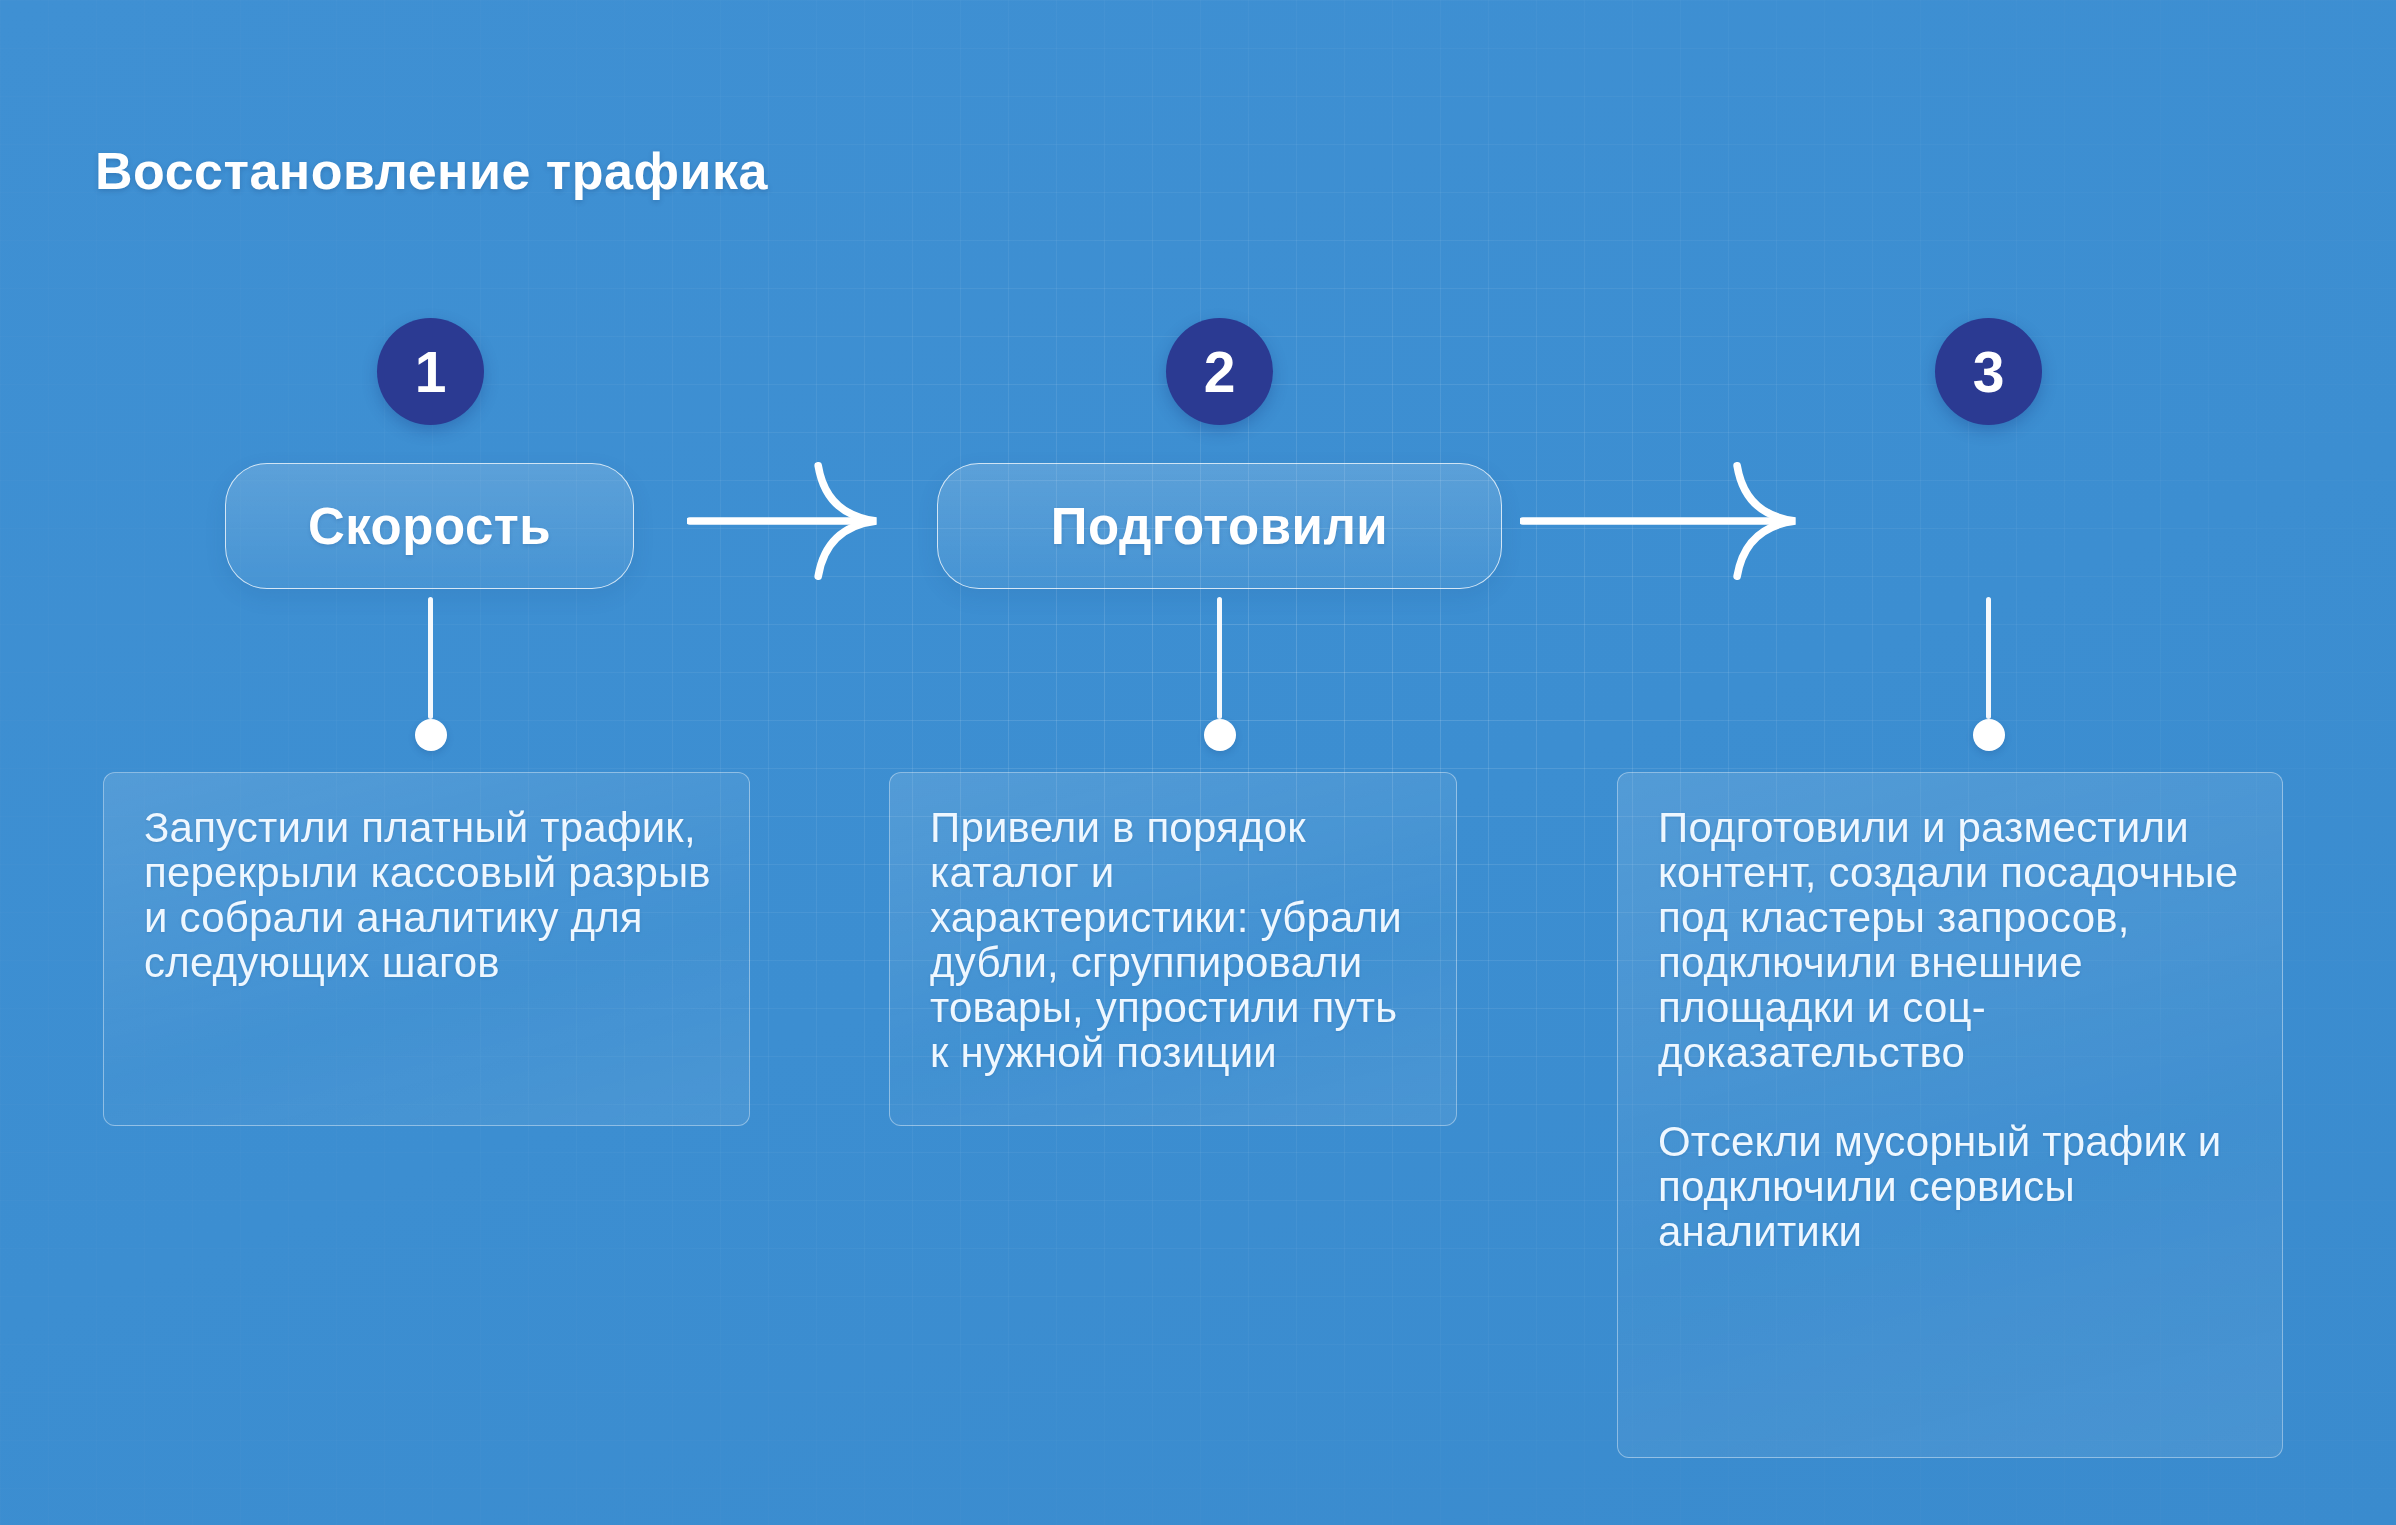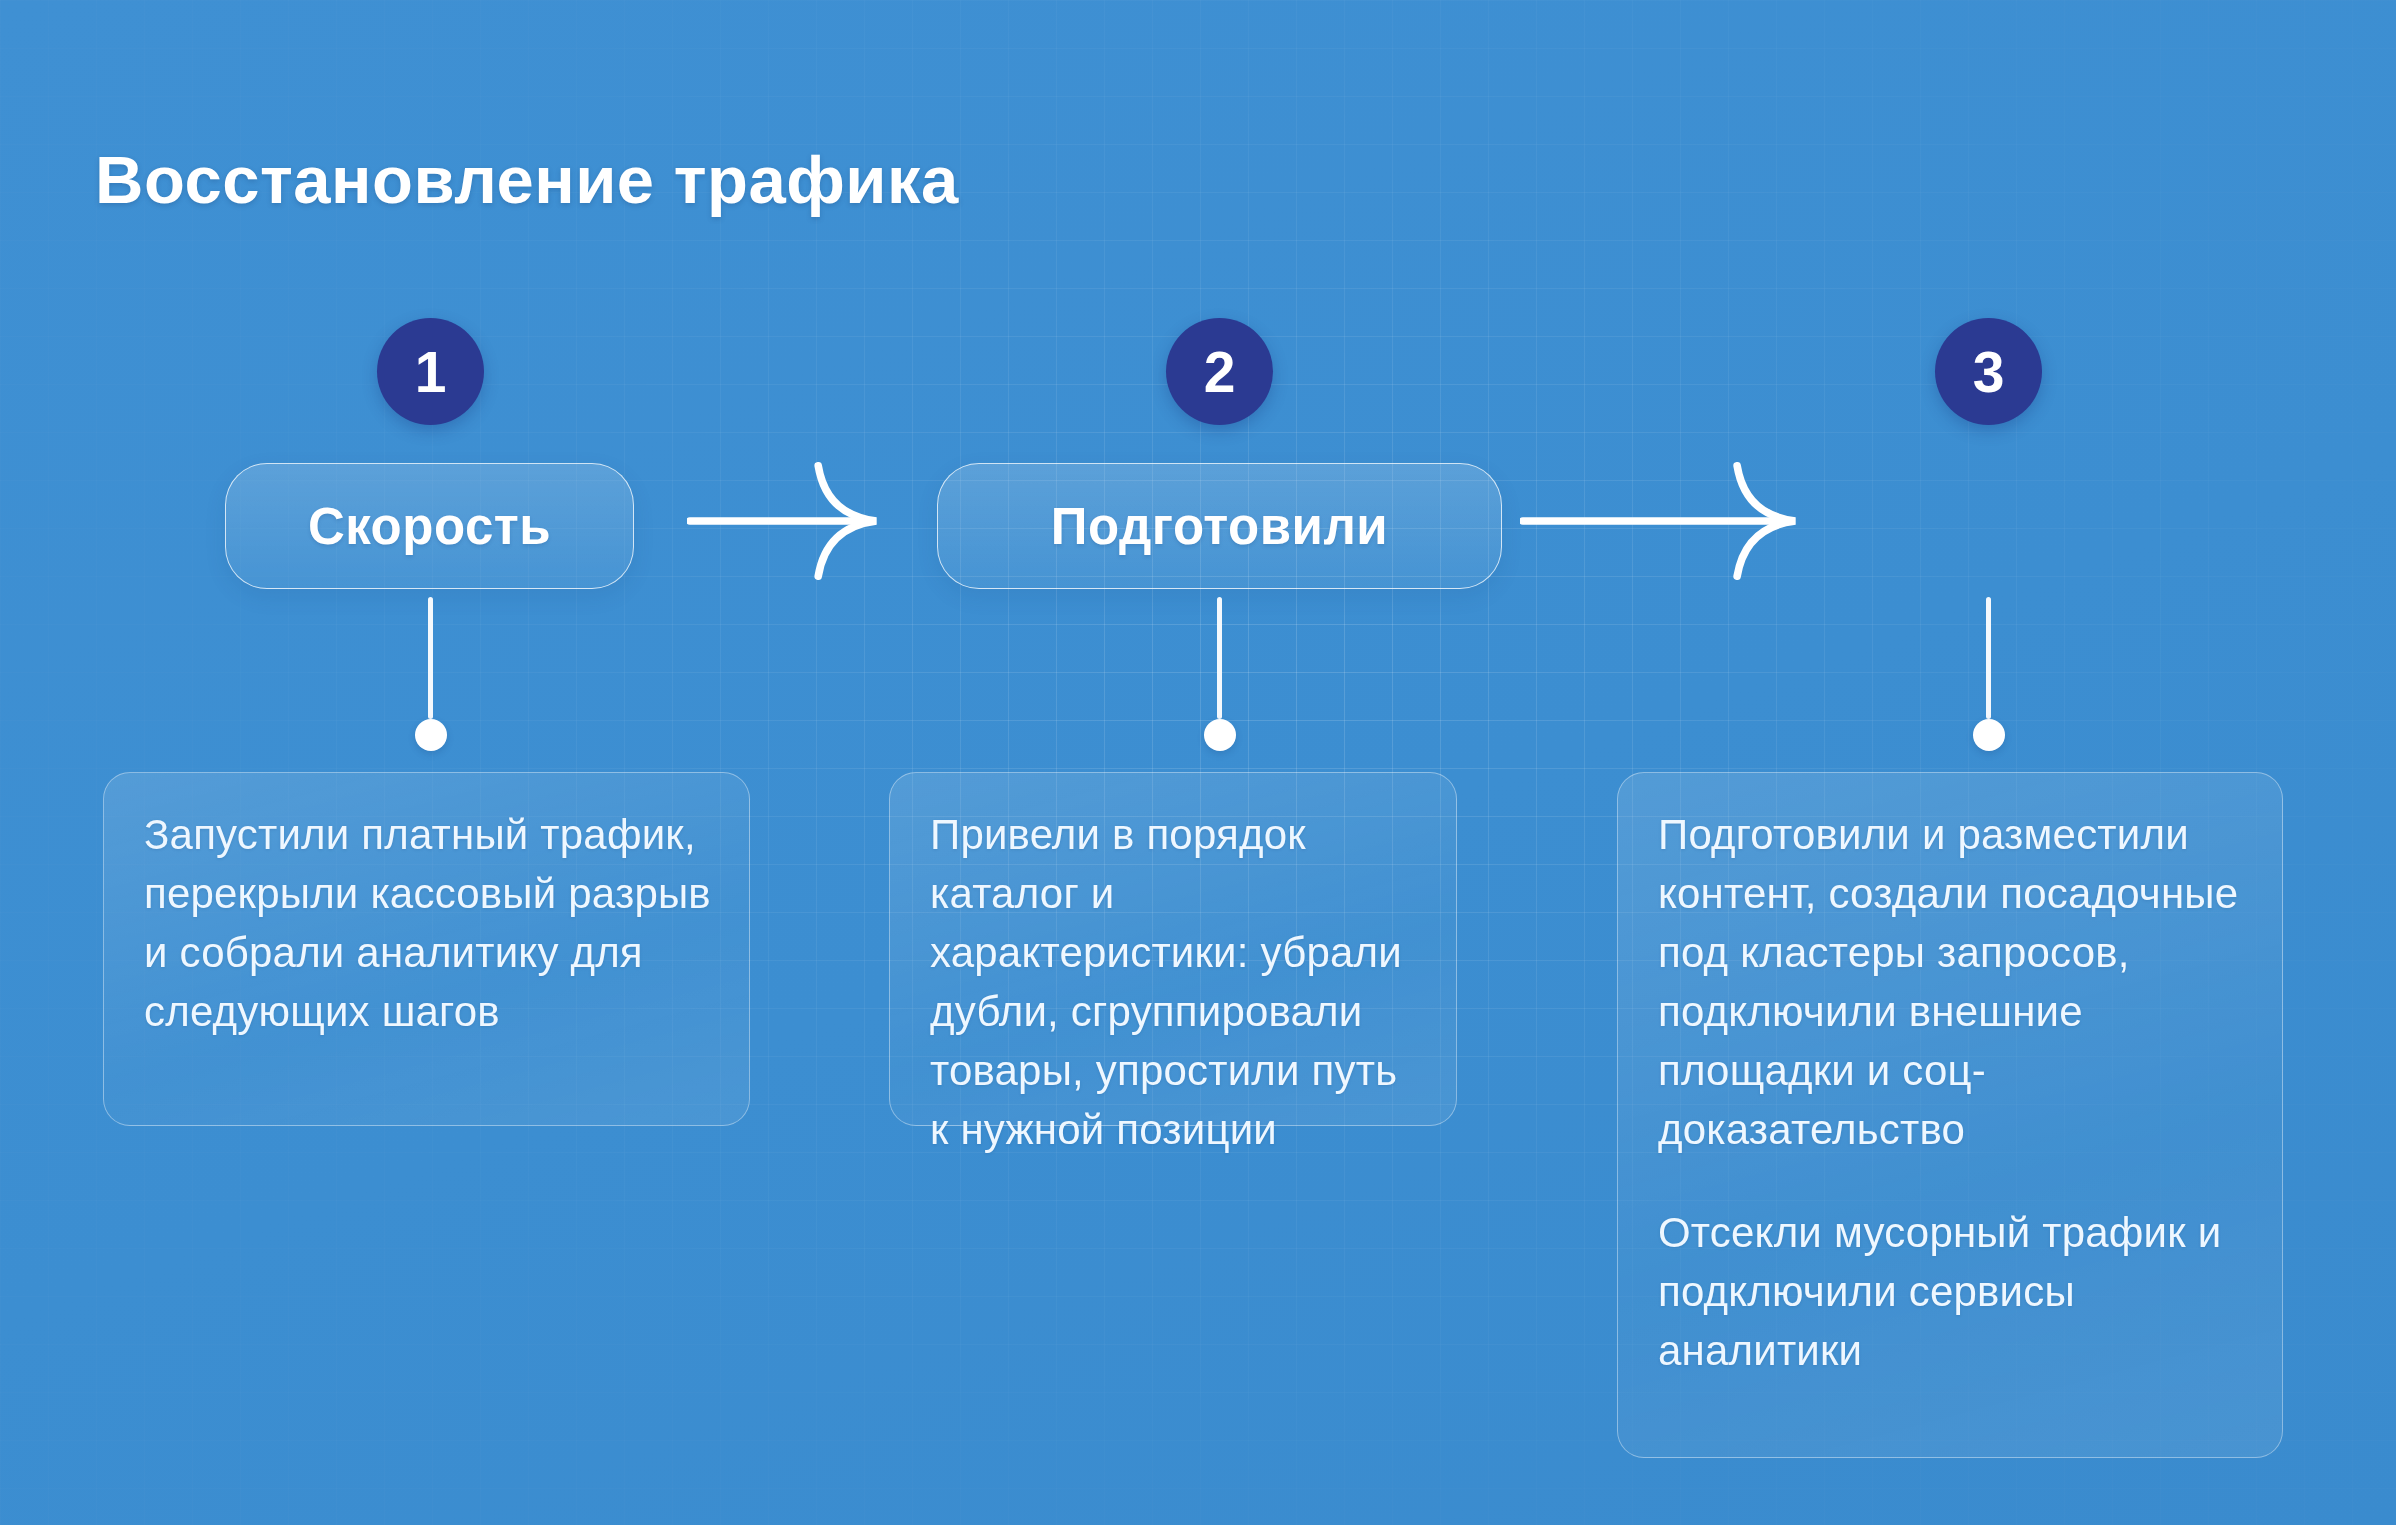--- a/index.html
+++ b/index.html
@@ -13,21 +13,21 @@
     position:absolute;inset:0;pointer-events:none;
     background-image:
       linear-gradient(to right, rgba(255,255,255,0.16) 1.4px, transparent 1.4px),
       linear-gradient(to bottom, rgba(255,255,255,0.16) 1.4px, transparent 1.4px);
     background-size:48px 48px;
     -webkit-mask-image:radial-gradient(1094px 808px at 54% 44%, rgba(0,0,0,0.95), rgba(0,0,0,0.32) 62%, rgba(0,0,0,0.10) 100%);
     mask-image:radial-gradient(1094px 808px at 54% 44%, rgba(0,0,0,0.95), rgba(0,0,0,0.32) 62%, rgba(0,0,0,0.10) 100%);
   }
   .title{
     position:absolute;left:95px;top:141px;margin:0;
-    font-size:67px;font-weight:700;color:#ffffff;letter-spacing:0.5px;
+    font-size:52px;font-weight:700;color:#ffffff;letter-spacing:0.5px;
     text-shadow:0 1.9px 5.7px rgba(20,60,110,0.25);
     text-align:center;
   }
   .badge{
     position:absolute;top:318px;width:107px;height:107px;border-radius:50%;
     background:#2b3a92;color:#ffffff;display:flex;align-items:center;justify-content:center;
     font-size:57px;font-weight:700;box-shadow:0 5.7px 15px rgba(15,40,110,0.25);
   }
   .badge.b1{left:377px}.badge.b2{left:1166px}.badge.b3{left:1935px}
   .pill{
@@ -50,25 +50,25 @@
     position:absolute;top:597px;width:4.8px;height:122px;border-radius:2.9px;
     background:rgba(255,255,255,0.95);
   }
   .connector-line.k1{left:428px}.connector-line.k2{left:1217px}.connector-line.k3{left:1986px}
   .connector-dot{
     position:absolute;top:719px;width:32px;height:32px;border-radius:50%;background:#ffffff;
     box-shadow:0 2.9px 7.6px rgba(20,60,120,0.20);
   }
   .connector-dot.d1{left:415px}.connector-dot.d2{left:1204px}.connector-dot.d3{left:1973px}
   .card{
-    position:absolute;top:772px;box-sizing:border-box;border-radius:27px;
+    position:absolute;top:772px;box-sizing:border-box;border-radius:12px;
     border:1.4px solid rgba(255,255,255,0.38);
     background:linear-gradient(165deg, rgba(255,255,255,0.12), rgba(255,255,255,0.03) 60%, rgba(255,255,255,0.08));
     padding:32px 38px 28.5px 40px;
-    color:#eef7ff;font-size:42px;line-height:59px;font-weight:500;letter-spacing:0.2px;
+    color:#eef7ff;font-size:42px;line-height:45px;font-weight:500;letter-spacing:0.2px;
     text-shadow:0 1px 2.9px rgba(25,70,130,0.18);
   }
   .card.c1{left:103px;width:647px;height:354px}
   .card.c2{left:889px;width:568px;height:354px}
   .card.c3{left:1617px;width:666px;height:686px}
   .card p{margin:0}
   .card p + p{margin-top:44px}
 </style>
 </head>
 <body>

